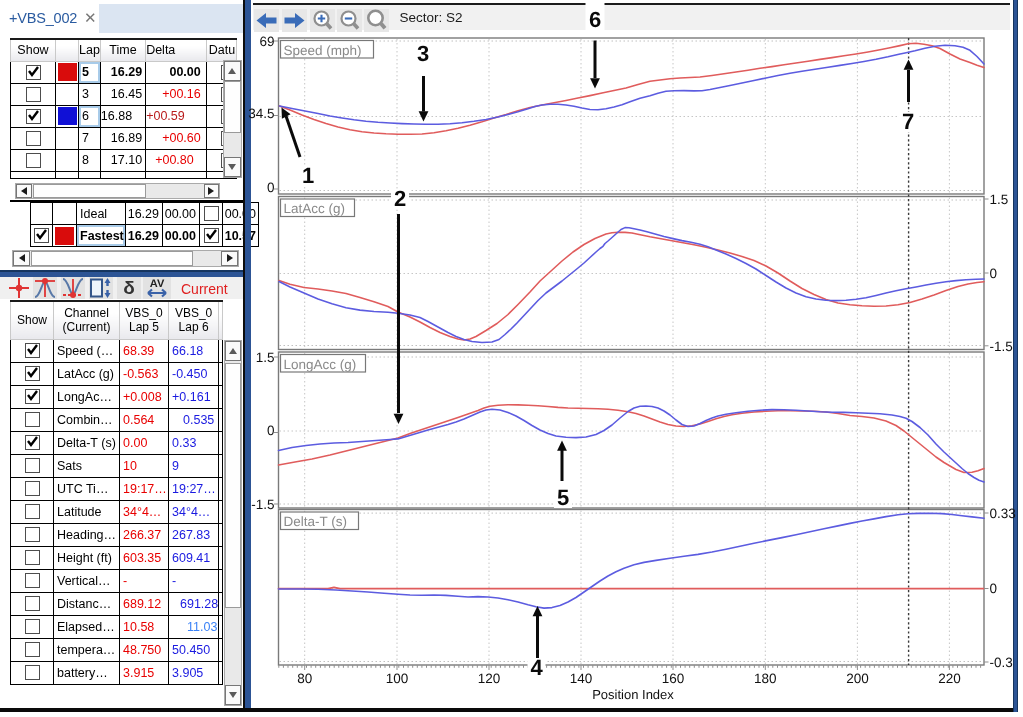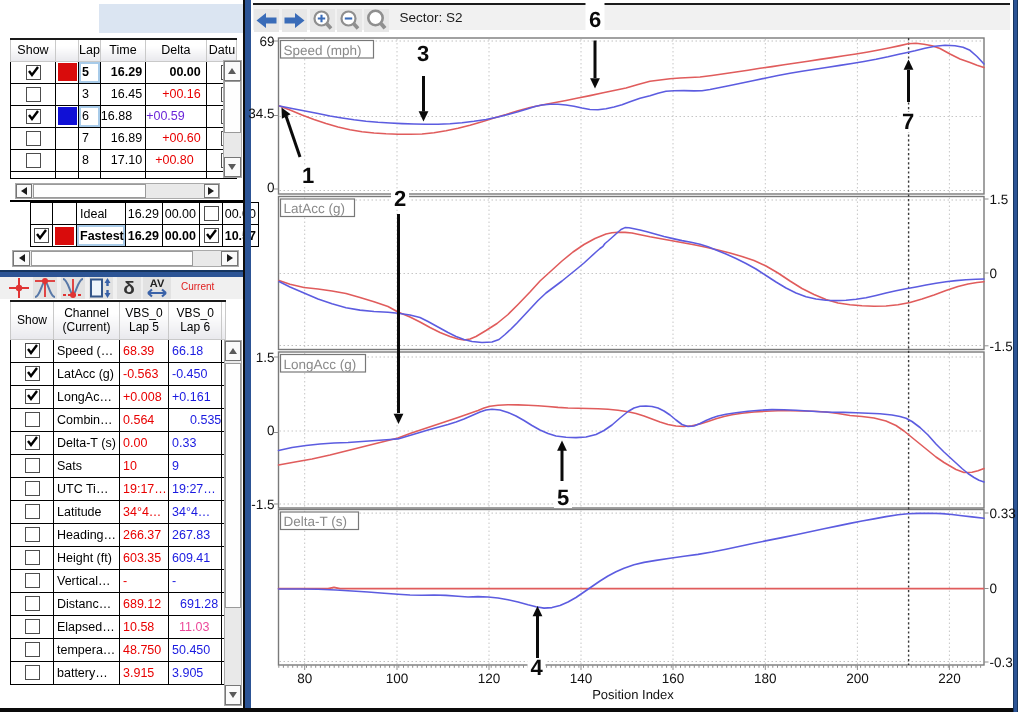--- a/index.html
+++ b/index.html
@@ -75,29 +75,33 @@
         </svg></span>
  <span class="btile" style="left:111px"><svg width="25" height="23" viewBox="0 0 25 23">
           <circle cx="11.5" cy="9" r="7.2" fill="#fff" stroke="#8f8f8f" stroke-width="2.6"></circle>
           <path d="M17 14.5 L21 19.3" stroke="#8f8f8f" stroke-width="3.8"></path>
         </svg></span>
  <span style="position:absolute;left:147px;top:5px;font-size:13.5px;color:#1a1a1a">Sector: S2</span>
 </div>
 
 <div class="tabbar">
   <div class="tabblue"></div>
+  <div class="tab">
+        <span class="tabtxt">+VBS_002</span>
+        <span class="tabx">✕</span>
+      </div>
 </div>
 <table class="tbl laps">
       <tbody>
         <tr class="hd">
           <td class="c0" style="text-align:center">Show</td>
           <td class="c1"></td>
           <td class="c2" style="text-align:center">Lap</td>
           <td class="c3" style="text-align:center">Time</td>
-          <td class="c4" style="text-align:center">Delta</td>
+          <td class="c4" style="text-align:left">Delta</td>
           <td class="c5"><span style="margin-left:2px">Datu</span></td>
         </tr>
         <tr>
           <td class="c0 ctr"><span class="cb"><svg viewBox="0 0 15 15" style="position:absolute;left:-1px;top:-2px;width:15px;height:15px">
                 <path d="M3 7 L6 11 L12 3" stroke="#000" stroke-width="2.4" fill="none"></path>
               </svg></span></td>
           <td class="c1 ctr"><span class="sw" style="background:#d90c0c"></span></td>
           <td class="c2 lapsel" style="font-weight:bold;padding-left:3px">5</td>
           <td class="c3" style="font-weight:bold;text-align:right;padding-right:3px">16.29</td>
           <td class="c4" style="font-weight:bold;text-align:right;padding-right:5px">00.00</td>
@@ -113,21 +117,21 @@
           <td class="c4" style="color:#e80000;text-align:right;padding-right:5px">+00.16</td>
           <td class="c5"><span style="display:inline-block;margin-left:14px"><span class="cb"></span></span></td>
         </tr>
         <tr>
           <td class="c0 ctr"><span class="cb"><svg viewBox="0 0 15 15" style="position:absolute;left:-1px;top:-2px;width:15px;height:15px">
                 <path d="M3 7 L6 11 L12 3" stroke="#000" stroke-width="2.4" fill="none"></path>
               </svg></span></td>
           <td class="c1 ctr"><span class="sw" style="background:#1010d6"></span></td>
           <td class="c2 lapsel" style="padding-left:3px">6</td>
           <td class="c3" style="text-align:right;padding-right:13px">16.88</td>
-          <td class="c4" style="color:#6d28d9;text-align:center;padding-right:21px">+00.59</td>
+          <td class="c4" style="color:#b91c1c;text-align:center;padding-right:21px">+00.59</td>
           <td class="c5"><span style="display:inline-block;margin-left:14px"><span class="cb"></span></span></td>
         </tr>
         <tr>
           <td class="c0 ctr"><span class="cb"></span></td>
           <td class="c1 ctr"></td>
           <td class="c2" style="padding-left:3px">7</td>
           <td class="c3" style="text-align:right;padding-right:3px">16.89</td>
           <td class="c4" style="color:#e80000;text-align:right;padding-right:5px">+00.60</td>
           <td class="c5"><span style="display:inline-block;margin-left:14px"><span class="cb"></span></span></td>
         </tr>
@@ -224,21 +228,21 @@
   <span class="ttile" style="left:89px"><svg width="24" height="22" viewBox="0 0 24 22">
           <rect x="2" y="2.5" width="11" height="17" fill="#eef4fb" stroke="#33558a" stroke-width="2"></rect>
           <path d="M18.5 1 L21.5 6 H19.7 V9 H17.3 V6 H15.5 Z" fill="#3a62a8"></path>
           <path d="M18.5 21 L21.5 16 H19.7 V13 H17.3 V16 H15.5 Z" fill="#3a62a8"></path>
         </svg></span>
   <span class="ttile" style="left:117px;font-size:19px;font-weight:bold;color:#333;text-align:center;line-height:21px">δ</span>
   <span class="ttile" style="left:143px;width:28px"><svg width="28" height="22" viewBox="0 0 28 22">
           <text x="14" y="10" font-size="11" font-weight="bold" fill="#222" text-anchor="middle" font-family="Liberation Sans,sans-serif">AV</text>
           <path d="M5 16 H23 M5 16 L9 12.5 M5 16 L9 19.5 M23 16 L19 12.5 M23 16 L19 19.5" stroke="#3a62a8" stroke-width="2.2" fill="none"></path>
         </svg></span>
-  <span style="position:absolute;left:181px;top:4px;color:#e02020;font-size:10px">Current</span>
+  <span style="position:absolute;left:181px;top:4px;color:#e02020;font-size:14px">Current</span>
 </div>
 <table class="tbl chans">
       <tbody>
         <tr class="hd" style="height:38px">
           <td class="k0" style="text-align:center">Show</td>
           <td class="k1" style="text-align:center">Channel<br>(Current)</td>
           <td class="k2" style="text-align:center">VBS_0<br>Lap 5</td>
           <td class="k3" style="text-align:center">VBS_0<br>Lap 6</td>
           <td class="k4"></td>
         </tr>
@@ -266,21 +270,21 @@
               </svg></span></td>
           <td class="k1" style="padding-left:3px">LongAc…</td>
           <td class="k2" style="color:#e80000;padding-left:3px">+0.008</td>
           <td class="k3" style="color:#1a1ae0;padding-left:3px">+0.161</td>
           <td class="k4"></td>
         </tr>
         <tr>
           <td class="k0 ctr"><span class="cb"></span></td>
           <td class="k1" style="padding-left:3px">Combin…</td>
           <td class="k2" style="color:#e80000;padding-left:3px">0.564</td>
-          <td class="k3" style="color:#1a1ae0;padding-left:21px">0.535</td>
+          <td class="k3" style="color:#1a1ae0;padding-left:14px">0.535</td>
           <td class="k4"></td>
         </tr>
         <tr>
           <td class="k0 ctr"><span class="cb"><svg viewBox="0 0 15 15" style="position:absolute;left:-1px;top:-2px;width:15px;height:15px">
                 <path d="M3 7 L6 11 L12 3" stroke="#000" stroke-width="2.4" fill="none"></path>
               </svg></span></td>
           <td class="k1" style="padding-left:3px">Delta-T (s)</td>
           <td class="k2" style="color:#e80000;padding-left:3px">0.00</td>
           <td class="k3" style="color:#1a1ae0;padding-left:3px">0.33</td>
           <td class="k4"></td>
@@ -331,21 +335,21 @@
           <td class="k0 ctr"><span class="cb"></span></td>
           <td class="k1" style="padding-left:3px">Distanc…</td>
           <td class="k2" style="color:#e80000;padding-left:3px">689.12</td>
           <td class="k3" style="color:#1a1ae0;padding-left:11px">691.28</td>
           <td class="k4"></td>
         </tr>
         <tr>
           <td class="k0 ctr"><span class="cb"></span></td>
           <td class="k1" style="padding-left:3px">Elapsed…</td>
           <td class="k2" style="color:#e80000;padding-left:3px">10.58</td>
-          <td class="k3" style="color:#ec4899;padding-left:10px">11.03</td>
+          <td class="k3" style="color:#3b82f6;padding-left:18px">11.03</td>
           <td class="k4"></td>
         </tr>
         <tr>
           <td class="k0 ctr"><span class="cb"></span></td>
           <td class="k1" style="padding-left:3px">tempera…</td>
           <td class="k2" style="color:#e80000;padding-left:3px">48.750</td>
           <td class="k3" style="color:#1a1ae0;padding-left:3px">50.450</td>
           <td class="k4"></td>
         </tr>
         <tr>

